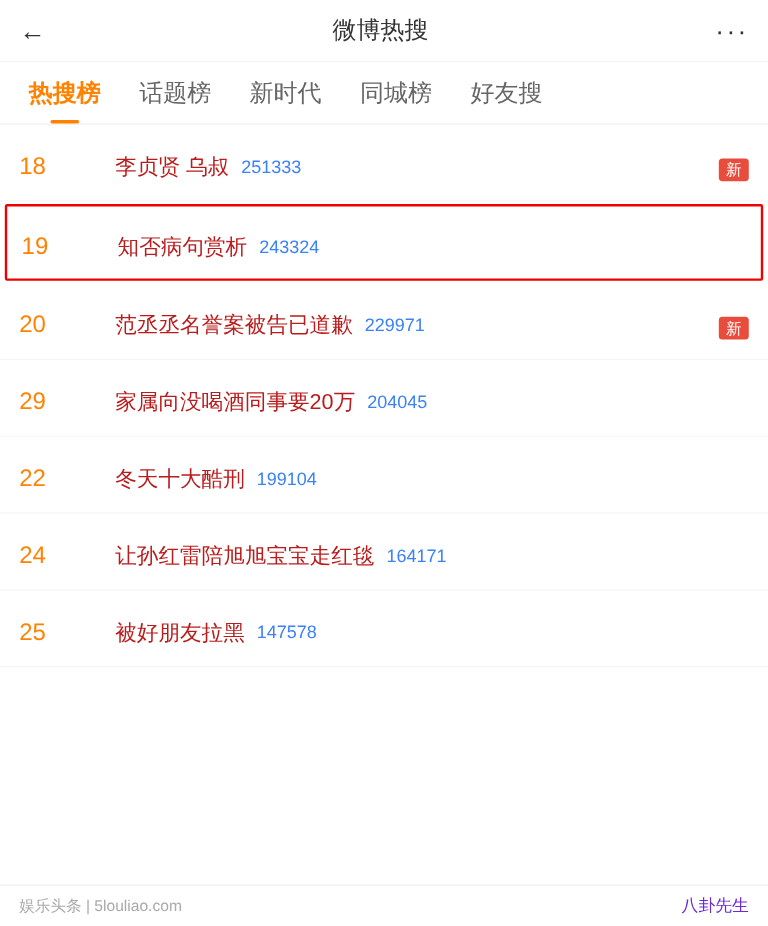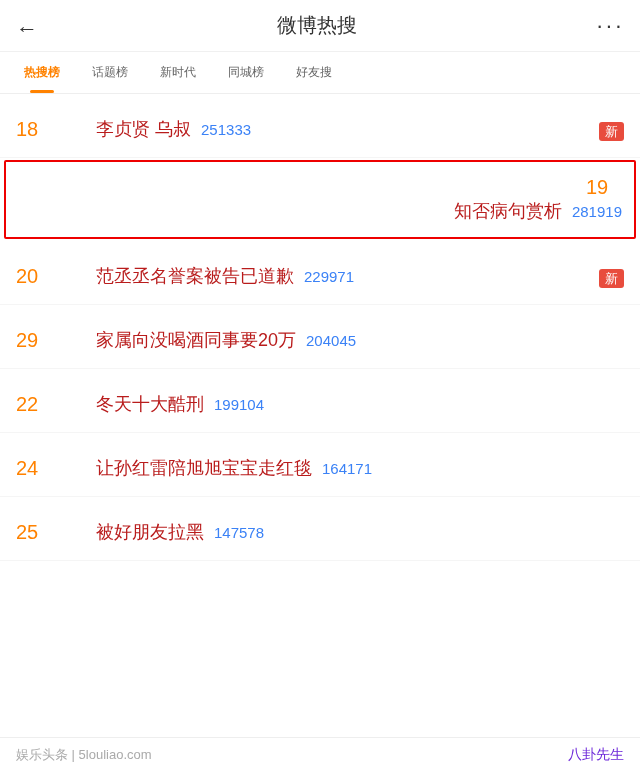--- a/index.html
+++ b/index.html
@@ -48,21 +48,21 @@
     .tabs {
       display: flex;
       align-items: center;
       border-bottom: 1px solid #eee;
       background: #fff;
       padding: 0 8px;
     }
 
     .tab-item {
       padding: 12px 16px;
-      font-size: 12px;
+      font-size: 20px;
       color: #666;
       cursor: pointer;
       position: relative;
       font-family: Liberation Serif, serif;
     }
 
     .tab-item.active {
       color: #ff8200;
       font-weight: 600;
     }
@@ -90,21 +90,20 @@
       padding: 16px 16px;
       border-bottom: 1px solid #f5f5f5;
       min-height: 64px;
     }
 
     .list-item.highlighted {
       border: 2px solid #e00;
       margin: 2px 4px;
       border-radius: 2px;
       padding: 14px 12px;
-      flex-direction: column;
     }
 
     .item-rank {
       font-size: 20px;
       font-weight: 500;
       color: #ff8200;
       width: 36px;
       min-width: 36px;
       text-align: left;
     }
@@ -189,21 +188,21 @@
       <div class="item-content">
         <span class="item-title">李贞贤 乌叔</span>
         <span class="item-count">251333</span>
       </div>
       <span class="item-badge"><span class="badge-new">新</span></span>
     </div>
     <div class="list-item highlighted">
       <span class="item-rank">19</span>
       <div class="item-content">
         <span class="item-title">知否病句赏析</span>
-        <span class="item-count">281919</span>
+        <span class="item-count">243324</span>
       </div>
     </div>
     <div class="list-item">
       <span class="item-rank">20</span>
       <div class="item-content">
         <span class="item-title">范丞丞名誉案被告已道歉</span>
         <span class="item-count">229971</span>
       </div>
       <span class="item-badge"><span class="badge-new">新</span></span>
     </div>

